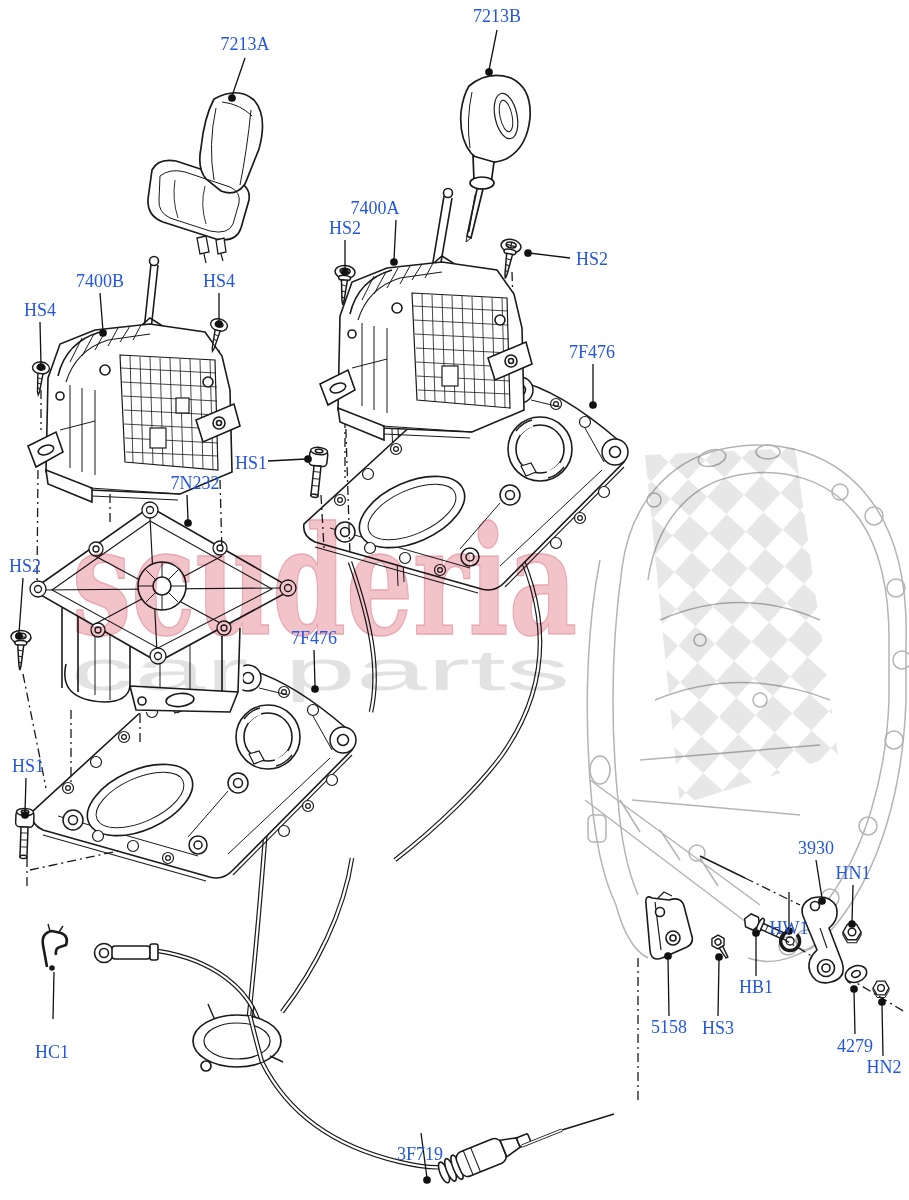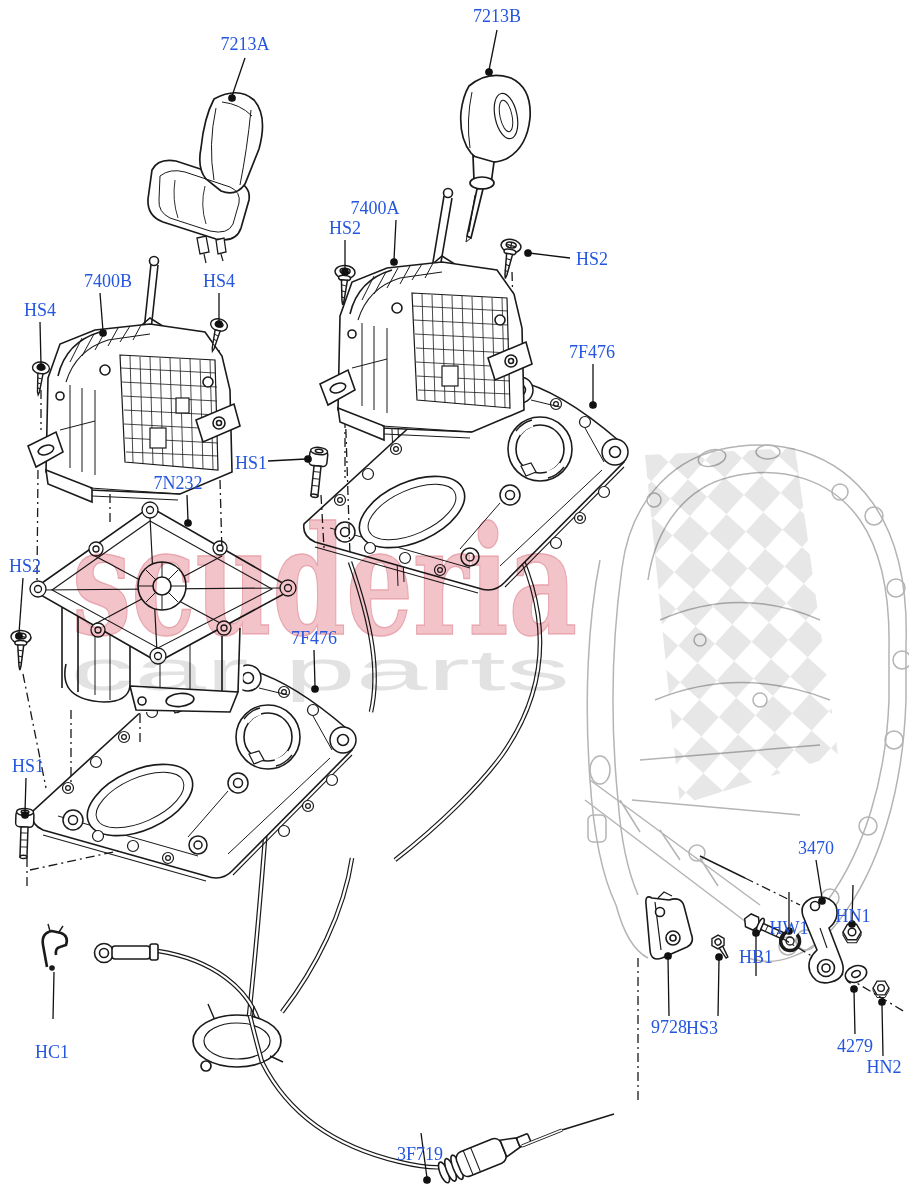--- a/index.html
+++ b/index.html
@@ -404,33 +404,33 @@
   <text x="72" y="634" textLength="505" lengthAdjust="spacingAndGlyphs" font-family="DejaVu Serif, serif" font-weight="bold" font-size="150" fill="#f2c3c9" stroke="#e9a7af" stroke-width="1.5">scuderia</text>
   <text x="70" y="690" textLength="500" lengthAdjust="spacingAndGlyphs" font-family="Liberation Sans, sans-serif" font-size="58" fill="#e2e2e2">car  parts</text>
 </g>
 </svg>
 
 <div class="plbl" style="left:245px;top:44px">7213A</div>
 <div class="plbl" style="left:497px;top:16px">7213B</div>
 <div class="plbl" style="left:345px;top:228px">HS2</div>
 <div class="plbl" style="left:375px;top:208px">7400A</div>
 <div class="plbl" style="left:592px;top:259px">HS2</div>
-<div class="plbl" style="left:108px;top:281px">7400B</div>
+<div class="plbl" style="left:100px;top:281px">7400B</div>
 <div class="plbl" style="left:219px;top:281px">HS4</div>
 <div class="plbl" style="left:40px;top:310px">HS4</div>
 <div class="plbl" style="left:592px;top:352px">7F476</div>
 <div class="plbl" style="left:251px;top:463px">HS1</div>
-<div class="plbl" style="left:178px;top:483px">7N232</div>
+<div class="plbl" style="left:195px;top:483px">7N232</div>
 <div class="plbl" style="left:25px;top:566px">HS2</div>
 <div class="plbl" style="left:314px;top:638px">7F476</div>
 <div class="plbl" style="left:28px;top:766px">HS1</div>
-<div class="plbl" style="left:816px;top:848px">3470</div>
+<div class="plbl" style="left:816px;top:848px">3930</div>
 <div class="plbl" style="left:789px;top:928px">HW1</div>
-<div class="plbl" style="left:853px;top:916px">HN1</div>
-<div class="plbl" style="left:756px;top:957px">HB1</div>
-<div class="plbl" style="left:669px;top:1027px">9728</div>
-<div class="plbl" style="left:702px;top:1028px">HS3</div>
+<div class="plbl" style="left:853px;top:873px">HN1</div>
+<div class="plbl" style="left:756px;top:987px">HB1</div>
+<div class="plbl" style="left:669px;top:1027px">5158</div>
+<div class="plbl" style="left:718px;top:1028px">HS3</div>
 <div class="plbl" style="left:855px;top:1046px">4279</div>
 <div class="plbl" style="left:884px;top:1067px">HN2</div>
 <div class="plbl" style="left:52px;top:1052px">HC1</div>
 <div class="plbl" style="left:420px;top:1154px">3F719</div>
 
 </div>
 
 </body></html>

